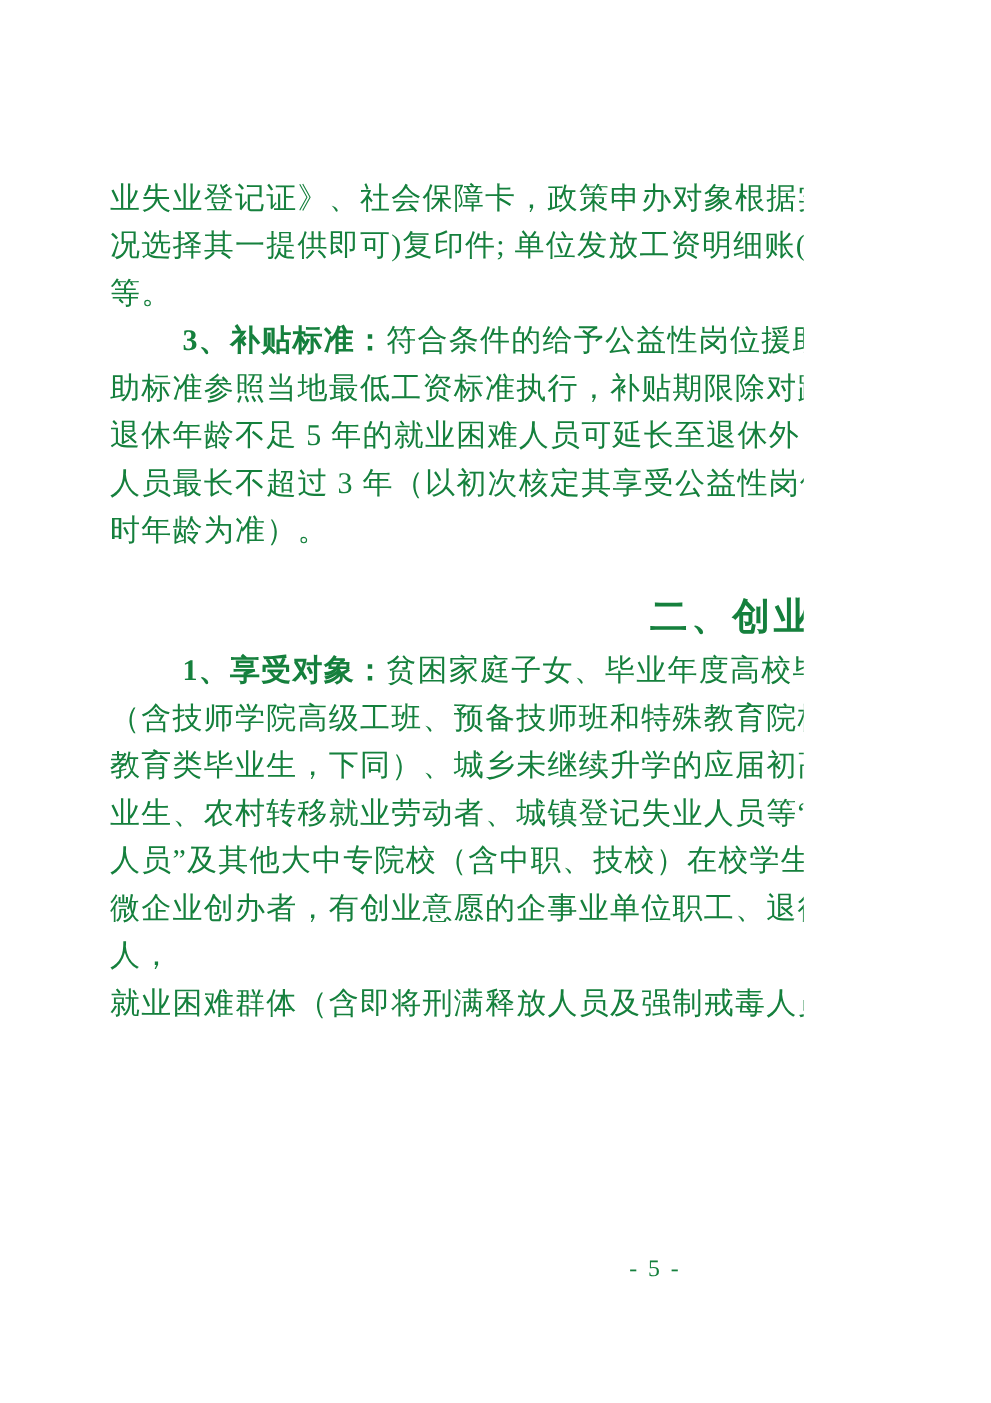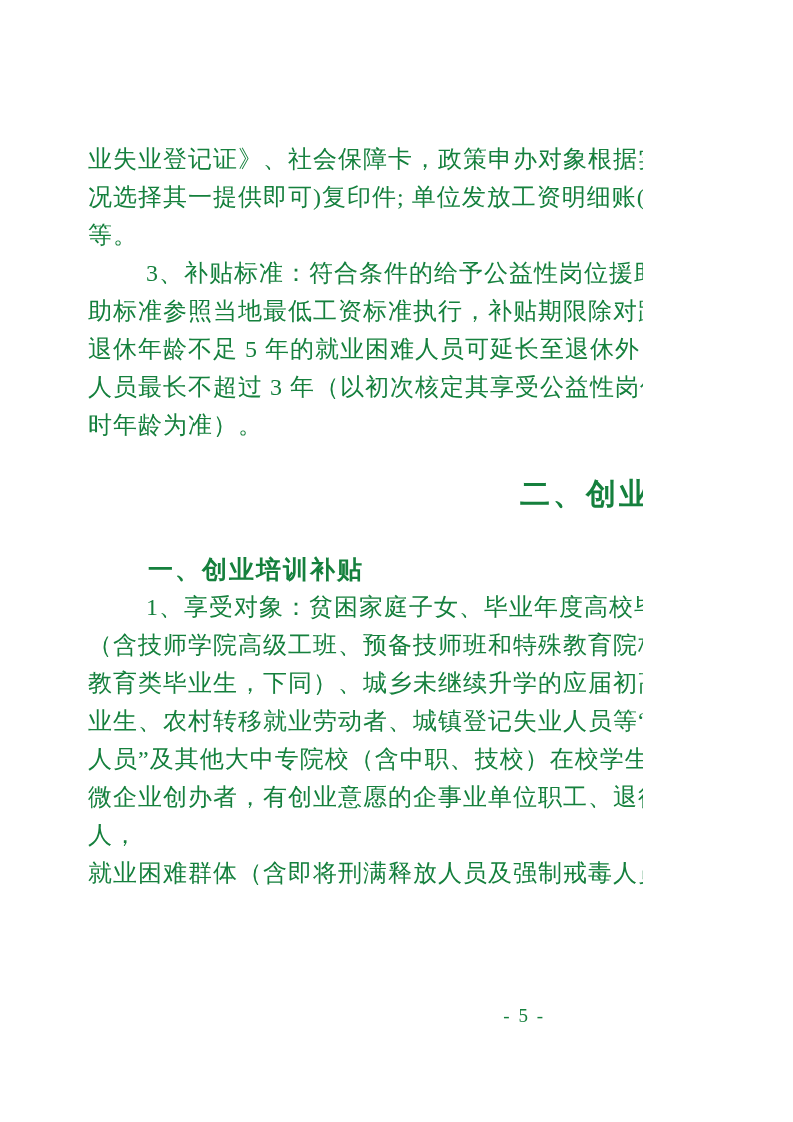--- a/index.html
+++ b/index.html
@@ -26,21 +26,21 @@
     letter-spacing: 1px;
     text-align: left;
   }
   .body-para {
     margin: 0;
   }
   .body-para.indented {
     text-indent: 58px;
   }
   .lead {
-    font-weight: normal;
+    font-weight: bold;
   }
   .section-heading {
     margin: 26px 0 0 0;
     font-family: "Liberation Sans", sans-serif;
     font-weight: bold;
     font-size: 30px;
     line-height: 48px;
     letter-spacing: 3px;
     text-align: right;
     text-indent: 0;
@@ -70,21 +70,20 @@
 <div class="page">
   <div class="content">
 
     <p class="body-para">业失业登记证》、社会保障卡，政策申办对象根据实际情<br>况选择其一提供即可)复印件; 单位发放工资明细账(单)<br>等。</p>
 
     <p class="body-para indented"><span class="lead">3、补贴标准：</span><span>符合条件的给予公益性岗位援助，补<br>助标准参照当地最低工资标准执行，补贴期限除对距法定<br>退休年龄不足 5 年的就业困难人员可延长至退休外，其余<br>人员最长不超过 3 年（以初次核定其享受公益性岗位补贴<br>时年龄为准）。</span></p>
 
 
     <h1 class="section-heading">二、创业政策</h1>
 
-    <h2 class="sub-heading">一、创业培训补贴</h2>
 
     <p class="body-para indented"><span class="lead">1、享受对象：</span><span>贫困家庭子女、毕业年度高校毕业生<br>（含技师学院高级工班、预备技师班和特殊教育院校职业<br>教育类毕业生，下同）、城乡未继续升学的应届初高中毕<br>业生、农村转移就业劳动者、城镇登记失业人员等“五类<br>人员”及其他大中专院校（含中职、技校）在校学生、小<br>微企业创办者，有创业意愿的企事业单位职工、退役军人，<br>就业困难群体（含即将刑满释放人员及强制戒毒人员）。</span></p>
 
 
   </div>
 
   <div class="page-number">- 5 -</div>
 </div>
 
 </body></html>

